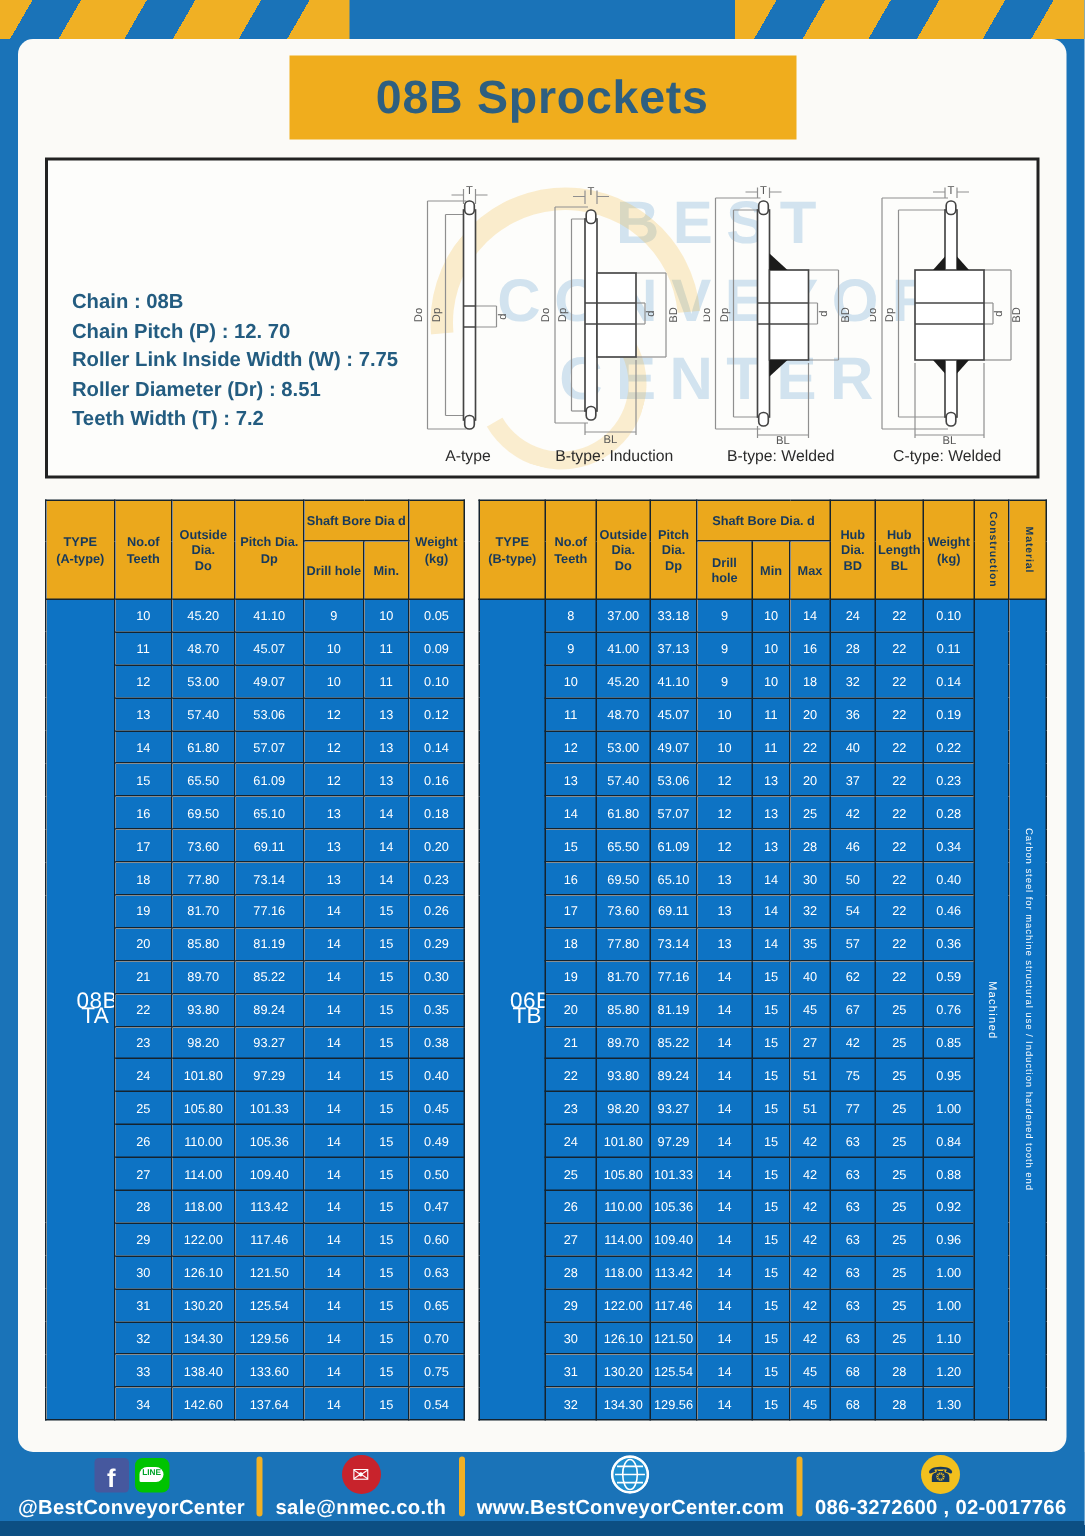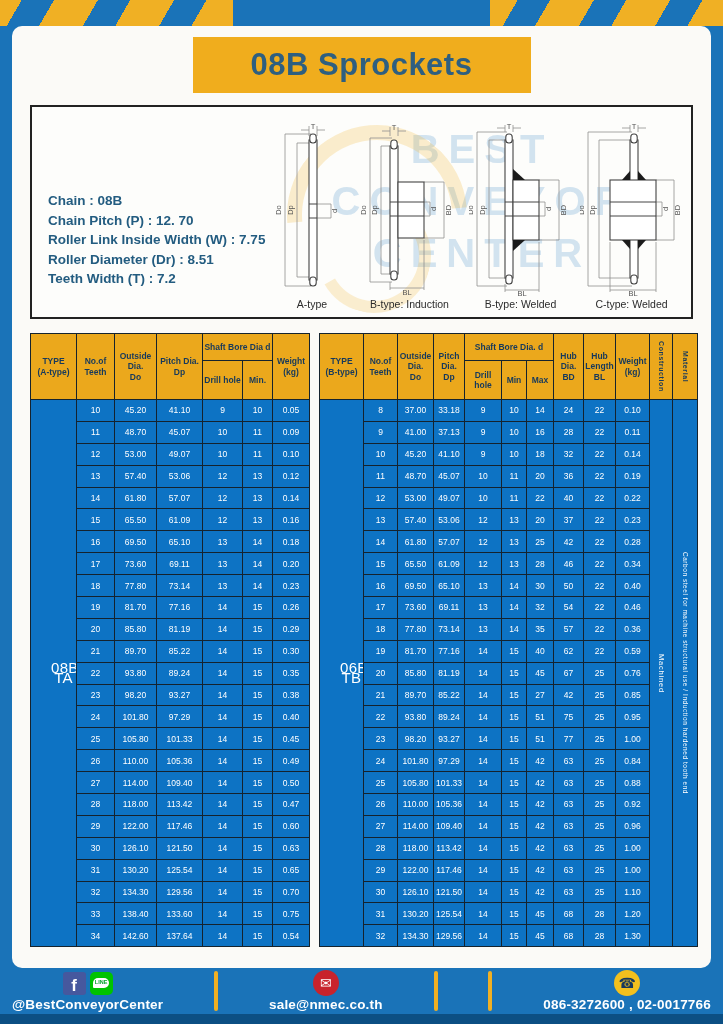--- a/index.html
+++ b/index.html
@@ -841,20 +841,32 @@
       <div class="ctext">@BestConveyorCenter</div>
     </div>
     <div class="divider"></div>
     <div class="contact">
       <div class="icons">
         <div class="round-icon mail-icon">✉</div>
       </div>
       <div class="ctext">sale@nmec.co.th</div>
     </div>
     <div class="divider"></div>
+    <div class="contact">
+      <div class="icons">
+        <svg class="round-icon" width="26" height="26" viewBox="0 0 24 24">
+          <circle cx="12" cy="12" r="11" fill="#1f8fd0" stroke="#ffffff" stroke-width="1.6"></circle>
+          <ellipse cx="12" cy="12" rx="4.5" ry="9.2" fill="none" stroke="#ffffff" stroke-width="1"></ellipse>
+          <line x1="2.8" y1="12" x2="21.2" y2="12" stroke="#ffffff" stroke-width="1"></line>
+          <line x1="4" y1="7" x2="20" y2="7" stroke="#ffffff" stroke-width="1"></line>
+          <line x1="4" y1="17" x2="20" y2="17" stroke="#ffffff" stroke-width="1"></line>
+        </svg>
+      </div>
+      <div class="ctext">www.BestConveyorCenter.com</div>
+    </div>
     <div class="divider"></div>
     <div class="contact">
       <div class="icons">
         <div class="round-icon phone-icon">☎</div>
       </div>
       <div class="ctext">086-3272600 , 02-0017766</div>
     </div>
   </div>
 </div>
 <div class="bottom-strip"></div>

